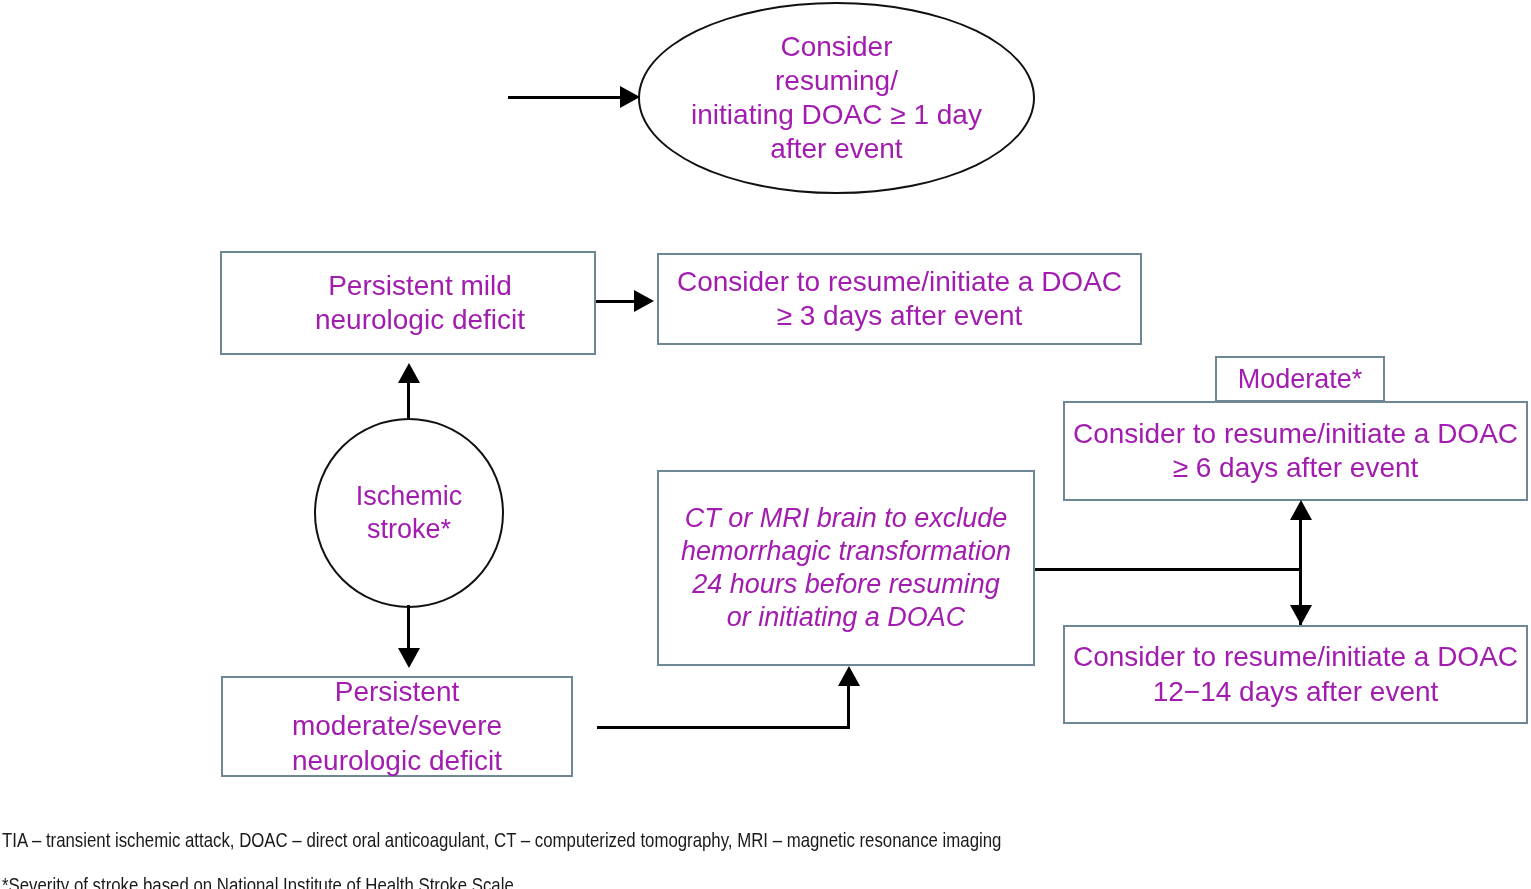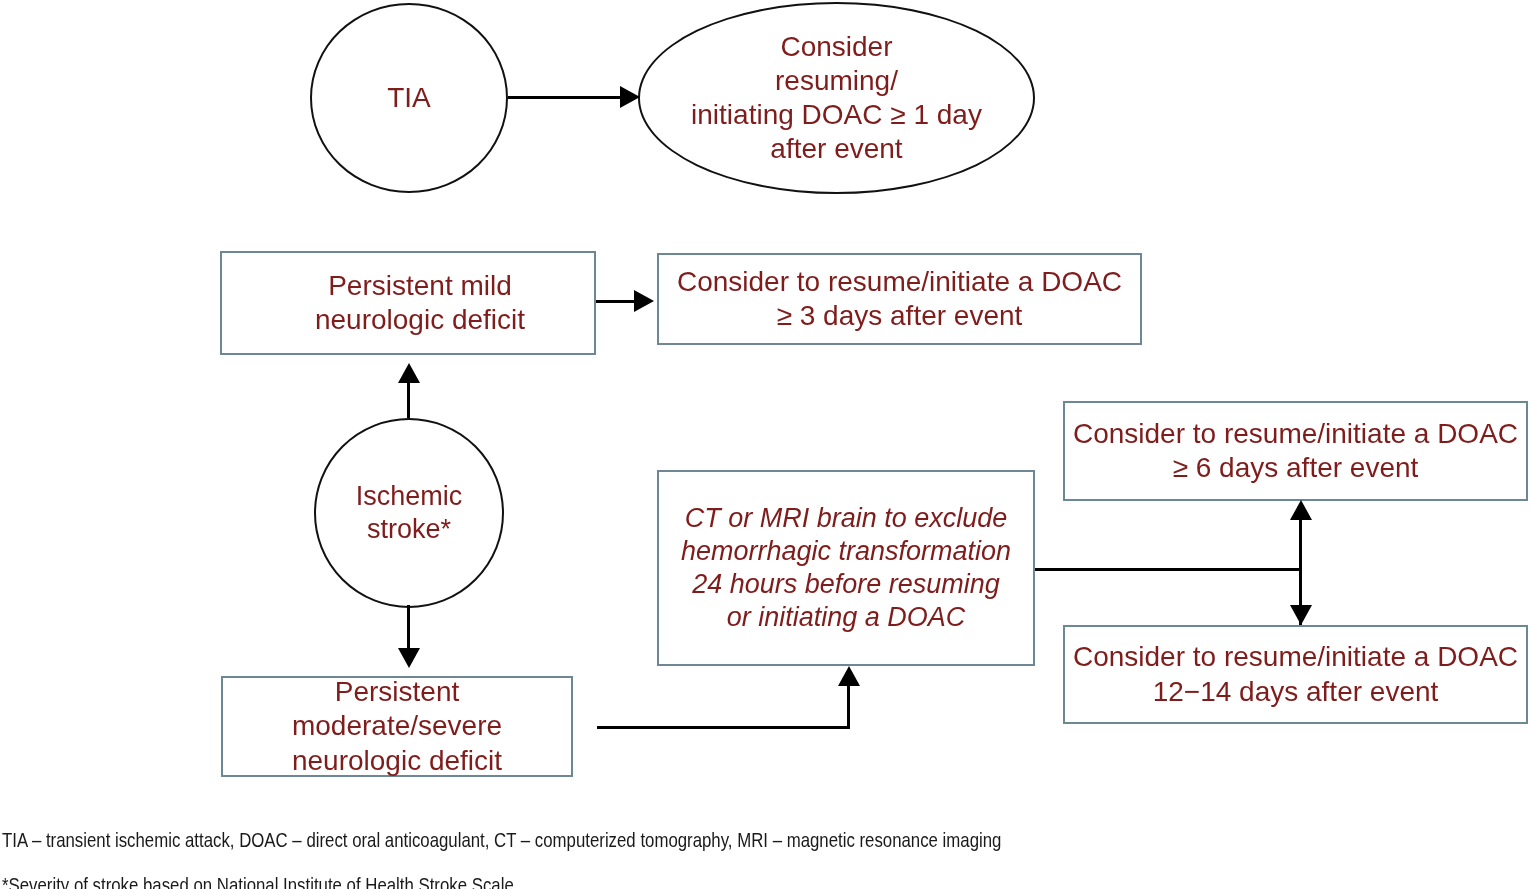--- a/index.html
+++ b/index.html
@@ -19,21 +19,21 @@
     overflow: hidden;
   }
   .node {
     position: absolute;
     box-sizing: border-box;
     display: flex;
     align-items: center;
     justify-content: center;
     text-align: center;
     line-height: 1.22;
-    color: #7f1d1d;
+    color: #a21caf;
     background: #ffffff;
   }
   
   .shape-circle,
   .shape-ellipse {
     border: 2px solid #111111;
     border-radius: 50%;
   }
   
   .shape-rect {
@@ -96,23 +96,20 @@
     transform: scaleX(0.80);
     transform-origin: left center;
     letter-spacing: 0px;
   }
 </style>
 </head>
 <body>
 
 <div id="canvas">
 
-  <div class="node shape-circle fs-28" style="left:310px; top:3px; width:198px; height:190px;">
-    <span class="txt">TIA</span>
-  </div>
 
   <div class="line-h" style="left:508px; top:96px; width:118px;"></div>
   <div class="arrowhead arrow-right" style="left:620px; top:86px;"></div>
 
   <div class="node shape-ellipse fs-28" style="left:638px; top:2px; width:397px; height:192px;">
     <span class="txt">Consider
 resuming/
 initiating DOAC ≥ 1 day
 after event</span>
   </div>
@@ -155,20 +152,23 @@
 hemorrhagic transformation
 24 hours before resuming
 or initiating a DOAC</span>
   </div>
 
   <div class="line-h" style="left:1035px; top:568px; width:267px;"></div>
   <div class="line-v" style="left:1299px; top:517px; height:108px;"></div>
   <div class="arrowhead arrow-up" style="left:1290px; top:500px;"></div>
   <div class="arrowhead arrow-down" style="left:1290px; top:605px;"></div>
 
+  <div class="node label-rect fs-27" style="left:1215px; top:356px; width:170px; height:46px;">
+    <span class="txt">Moderate*</span>
+  </div>
 
   <div class="node shape-rect fs-28" style="left:1063px; top:401px; width:465px; height:100px;">
     <span class="txt">Consider to resume/initiate a DOAC
 ≥ 6 days after event</span>
   </div>
 
   <div class="node shape-rect fs-28" style="left:1063px; top:625px; width:465px; height:99px;">
     <span class="txt">Consider to resume/initiate a DOAC
 12−14 days after event</span>
   </div>

